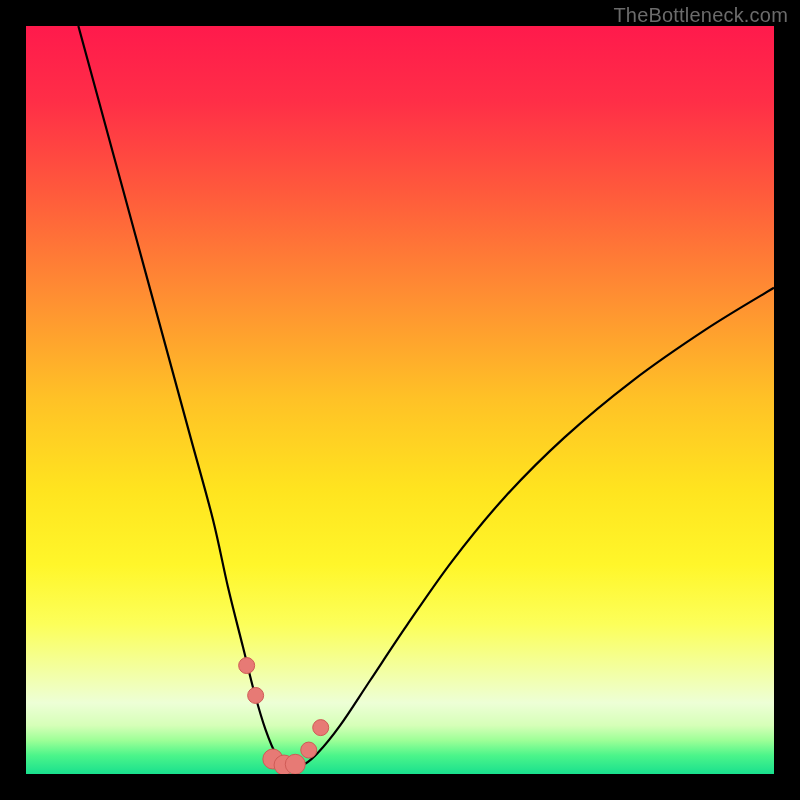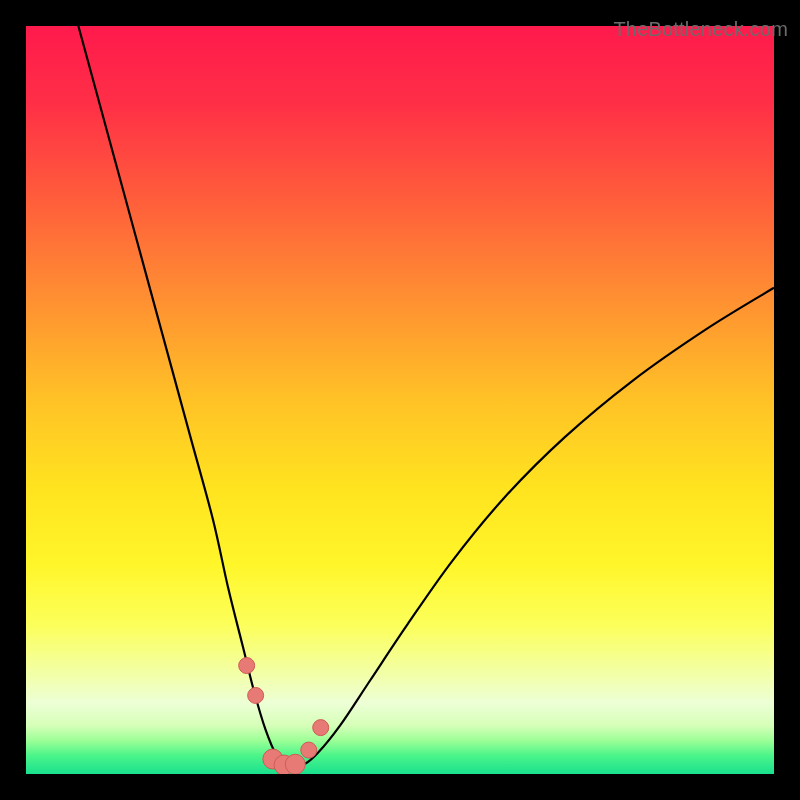--- a/index.html
+++ b/index.html
@@ -35,21 +35,20 @@
   }
   .watermark {
     position: absolute;
     top: 4px;
     right: 12px;
     color: #6b6b6b;
     font-size: 20px;
     font-weight: 500;
     letter-spacing: 0.2px;
     user-select: none;
-    margin-top: 14px;
   }
 </style>
 </head>
 <body>
 
 <div class="frame">
   <svg class="gradient" viewBox="0 0 748 748" preserveAspectRatio="none">
     <defs>
       <linearGradient id="bg-grad" x1="0" y1="0" x2="0" y2="1">
           <stop offset="0%" stop-color="#ff1a4c"></stop>

